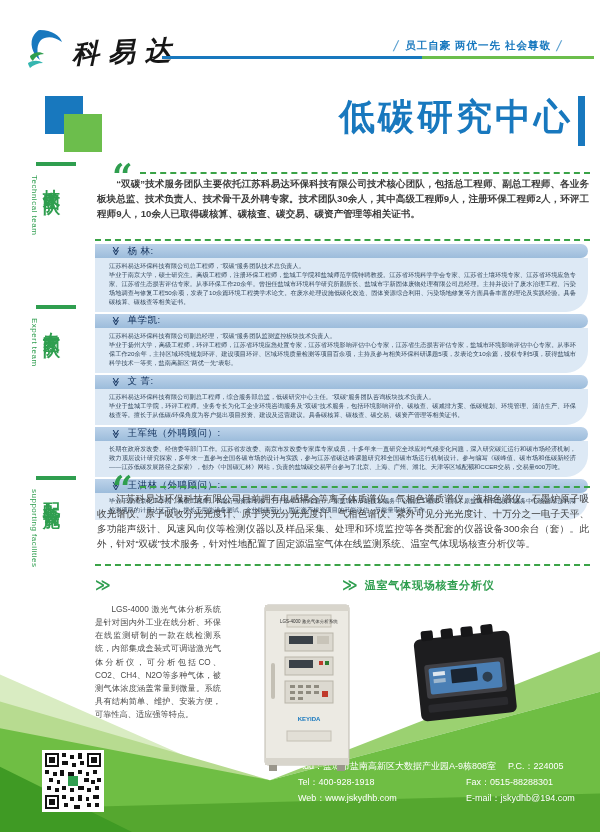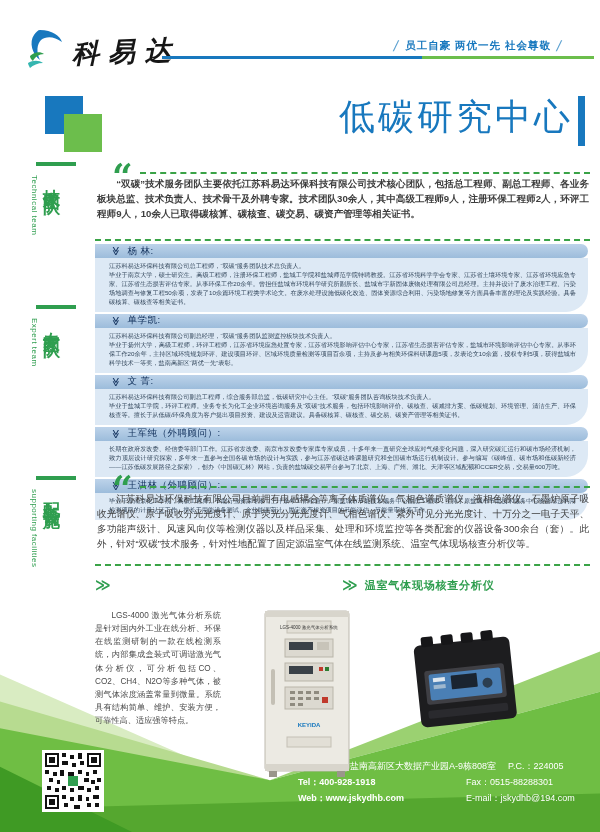--- a/index.html
+++ b/index.html
@@ -14,21 +14,21 @@
   .hline-blue{position:absolute;left:162px;top:56px;width:260px;height:3px;background:#1878be;}
   .hline-green{position:absolute;left:422px;top:56px;width:172px;height:3px;background:#6cbe4c;}
   .slogan{position:absolute;left:388px;top:37px;width:200px;display:flex;align-items:center;
           color:#1878be;font-weight:bold;font-size:10.5px;letter-spacing:1px;}
   .slash{color:#5aa0d0;font-size:15px;font-weight:normal;transform:skewX(-12deg);padding:0 6px;}
 
   
   .sq-blue{position:absolute;left:45px;top:96px;width:38px;height:38px;background:#1878be;}
   .sq-green{position:absolute;left:64px;top:114px;width:38px;height:38px;background:#6cbe4c;}
   .title-zh{position:absolute;right:27px;top:93px;width:300px;text-align:right;
-            font-size:36px;font-weight:400;color:#1878be;letter-spacing:3px;}
+            font-size:36px;font-weight:700;color:#1878be;letter-spacing:3px;}
   .title-en{position:absolute;right:30px;top:136px;width:300px;text-align:right;
             font-size:10px;color:#1878be;letter-spacing:1.6px;}
   .title-bar{position:absolute;right:15px;top:96px;width:7px;height:50px;background:#1878be;}
 
   
   .side-item{position:absolute;left:30px;color:#2f9e4f;}
   .side-bar{width:40px;height:4px;background:#2f9e4f;margin-bottom:9px;margin-left:6px;}
   .side-cols{display:flex;}
   .side-en{writing-mode:vertical-rl;font-size:8px;letter-spacing:0.5px;margin-right:1px;}
   .side-zh{writing-mode:vertical-rl;text-orientation:upright;font-size:17px;font-weight:bold;
@@ -53,42 +53,42 @@
   .card-b{background:#dde9f5;padding:4px 12px 5px 14px;font-size:6.2px;line-height:1.45;
           color:#33475c;text-align:justify;white-space:pre-line;border-radius:0 0 22px 0;}
 
   
   .pbox{position:absolute;top:576px;z-index:3;}
   .pbox-l{left:95px;width:242px;}
   .pbox-r{left:342px;width:246px;}
   .pbox-h{display:flex;align-items:center;color:#2f9e4f;}
   .chev-right{font-size:15px;font-weight:bold;margin-right:9px;letter-spacing:-2px;}
   .pbox-title{font-size:11px;font-weight:bold;letter-spacing:0.8px;}
-  .pbox-body{display:flex;margin-top:15px;gap:36px;}
+  .pbox-body{display:flex;margin-top:9px;gap:36px;}
   .ptext{font-size:8.2px;line-height:1.6;color:#4a4a4a;text-align:justify;text-indent:2em;
          flex:none;}
   .pbox-l .ptext{width:126px;}
   .pbox-r .ptext{width:134px;}
   .pimg{flex:1;display:flex;justify-content:center;align-items:flex-start;}
 
   
   .footer{position:absolute;left:0;top:640px;width:600px;height:192px;z-index:1;}
   .flayer{position:absolute;left:0;top:0;width:100%;height:100%;}
   .f-l1{background:#d9ecc2;clip-path:polygon(0 18%,32% 62%,0 42%);}
   .f-l2{background:#b7db90;clip-path:polygon(0 32%,45% 73%,0 62%);}
   .f-l3{background:#9bd171;clip-path:polygon(45% 73%,100% 6%,100% 27%);}
   .f-main{background:#6fbe44;clip-path:polygon(0 46%,45% 73%,100% 27%,100% 100%,0 100%);}
   .f-dark{background:#55a72f;clip-path:polygon(0 88%,100% 80%,100% 100%,0 100%);}
   .f-corner{background:#3f9a24;clip-path:polygon(0 66%,22% 100%,0 100%);}
   .qr{position:absolute;left:42px;top:110px;width:62px;height:62px;background:#fff;
       padding:3px;box-sizing:border-box;}
   .contact{position:absolute;left:298px;top:118px;width:292px;color:#fff;font-size:9px;
            line-height:1.8;}
   .c-row{display:flex;}
-  .c-col1{width:168px;flex:none;font-weight:bold;}
+  .c-col1{width:168px;flex:none;}
   .c-addr{margin-right:12px;}
 </style>
 </head>
 <body>
 
 <div class="page">
 
   <svg class="logo-swoosh" width="46" height="44" viewBox="0 0 46 44">
     <path d="M14,2 C26,2 34,8 36,14 C28,8 20,8 15,12 C11,16 10,24 14,32 C6,26 3,14 8,7 C10,4 12,2 14,2 Z" fill="#1878be"></path>
     <path d="M4,28 C8,24 14,23 18,26 C13,26 9,29 7,33 C5,31 4,30 4,28 Z" fill="#2f9e4f"></path>

